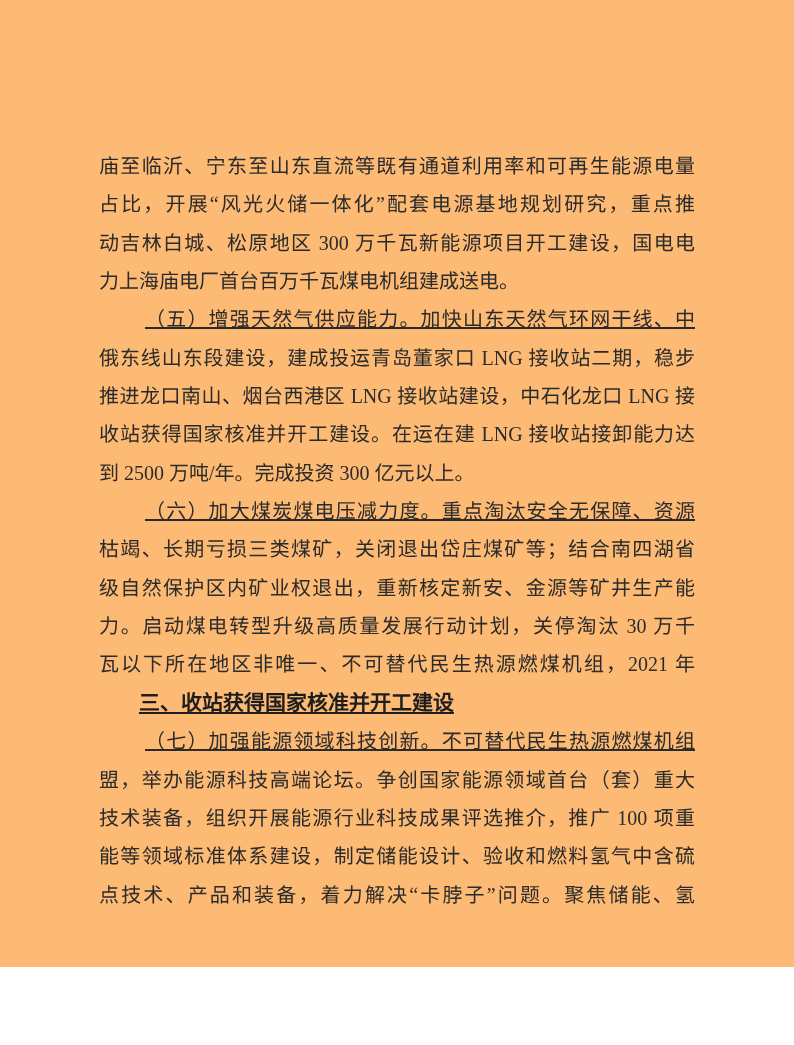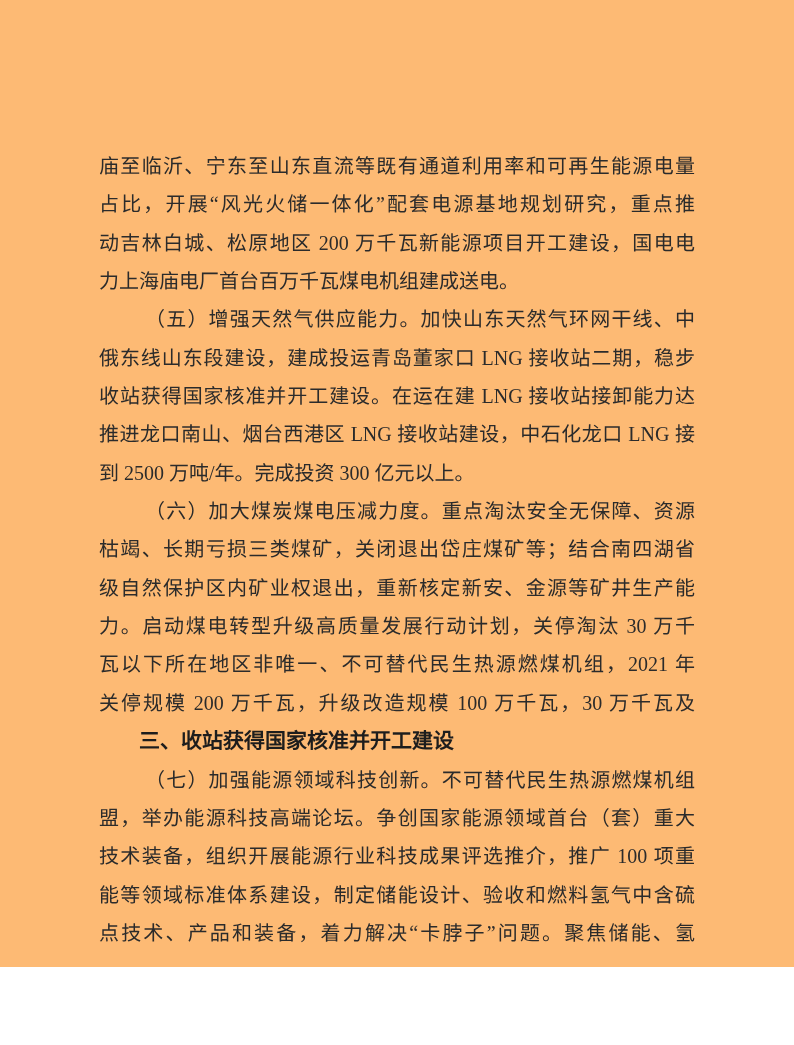--- a/index.html
+++ b/index.html
@@ -37,20 +37,21 @@
     font-size: 20px;
     white-space: nowrap;
     overflow: visible;
   }
   .line.fill {
     text-align: justify;
     text-align-last: justify;
   }
   .line.indent {
     text-indent: 2.3em;
+    text-decoration: underline;
   }
   .block.heading .line {
     font-family: "Liberation Sans", "DejaVu Sans", sans-serif;
     font-weight: 700;
     font-size: 21px;
     color: #1d1d1d;
   }
   .block.heading .line.indent {
     text-indent: 1.9em;
   }
@@ -66,37 +67,36 @@
   }
 </style>
 </head>
 <body>
 
 <div class="page">
   <div class="doc-body" id="doc-body">
       <div class="block paragraph">
         <div class="line fill">庙至临沂、宁东至山东直流等既有通道利用率和可再生能源电量</div>
         <div class="line fill">占比，开展“风光火储一体化”配套电源基地规划研究，重点推</div>
-        <div class="line fill">动吉林白城、松原地区 200 万千瓦新能源项目开工建设，国电电</div>
+        <div class="line fill">动吉林白城、松原地区 300 万千瓦新能源项目开工建设，国电电</div>
         <div class="line">力上海庙电厂首台百万千瓦煤电机组建成送电。</div>
       </div>
       <div class="block paragraph">
         <div class="line fill indent">（五）增强天然气供应能力。加快山东天然气环网干线、中</div>
         <div class="line fill">俄东线山东段建设，建成投运青岛董家口 LNG 接收站二期，稳步</div>
+        <div class="line fill">推进龙口南山、烟台西港区 LNG 接收站建设，中石化龙口 LNG 接</div>
         <div class="line fill">收站获得国家核准并开工建设。在运在建 LNG 接收站接卸能力达</div>
-        <div class="line fill">推进龙口南山、烟台西港区 LNG 接收站建设，中石化龙口 LNG 接</div>
         <div class="line">到 2500 万吨/年。完成投资 300 亿元以上。</div>
       </div>
       <div class="block paragraph">
         <div class="line fill indent">（六）加大煤炭煤电压减力度。重点淘汰安全无保障、资源</div>
         <div class="line fill">枯竭、长期亏损三类煤矿，关闭退出岱庄煤矿等；结合南四湖省</div>
         <div class="line fill">级自然保护区内矿业权退出，重新核定新安、金源等矿井生产能</div>
         <div class="line fill">力。启动煤电转型升级高质量发展行动计划，关停淘汰 30 万千</div>
         <div class="line fill">瓦以下所在地区非唯一、不可替代民生热源燃煤机组，2021 年</div>
-        <div class="line fill">关停规模 200 万千瓦，升级改造规模 100 万千瓦，30 万千瓦及</div>
       </div>
       <div class="block heading">
         <div class="line indent">三、收站获得国家核准并开工建设</div>
       </div>
       <div class="block paragraph">
         <div class="line fill indent">（七）加强能源领域科技创新。不可替代民生热源燃煤机组</div>
         <div class="line fill">盟，举办能源科技高端论坛。争创国家能源领域首台（套）重大</div>
         <div class="line fill">技术装备，组织开展能源行业科技成果评选推介，推广 100 项重</div>
         <div class="line fill">能等领域标准体系建设，制定储能设计、验收和燃料氢气中含硫</div>
         <div class="line fill">点技术、产品和装备，着力解决“卡脖子”问题。聚焦储能、氢</div>

